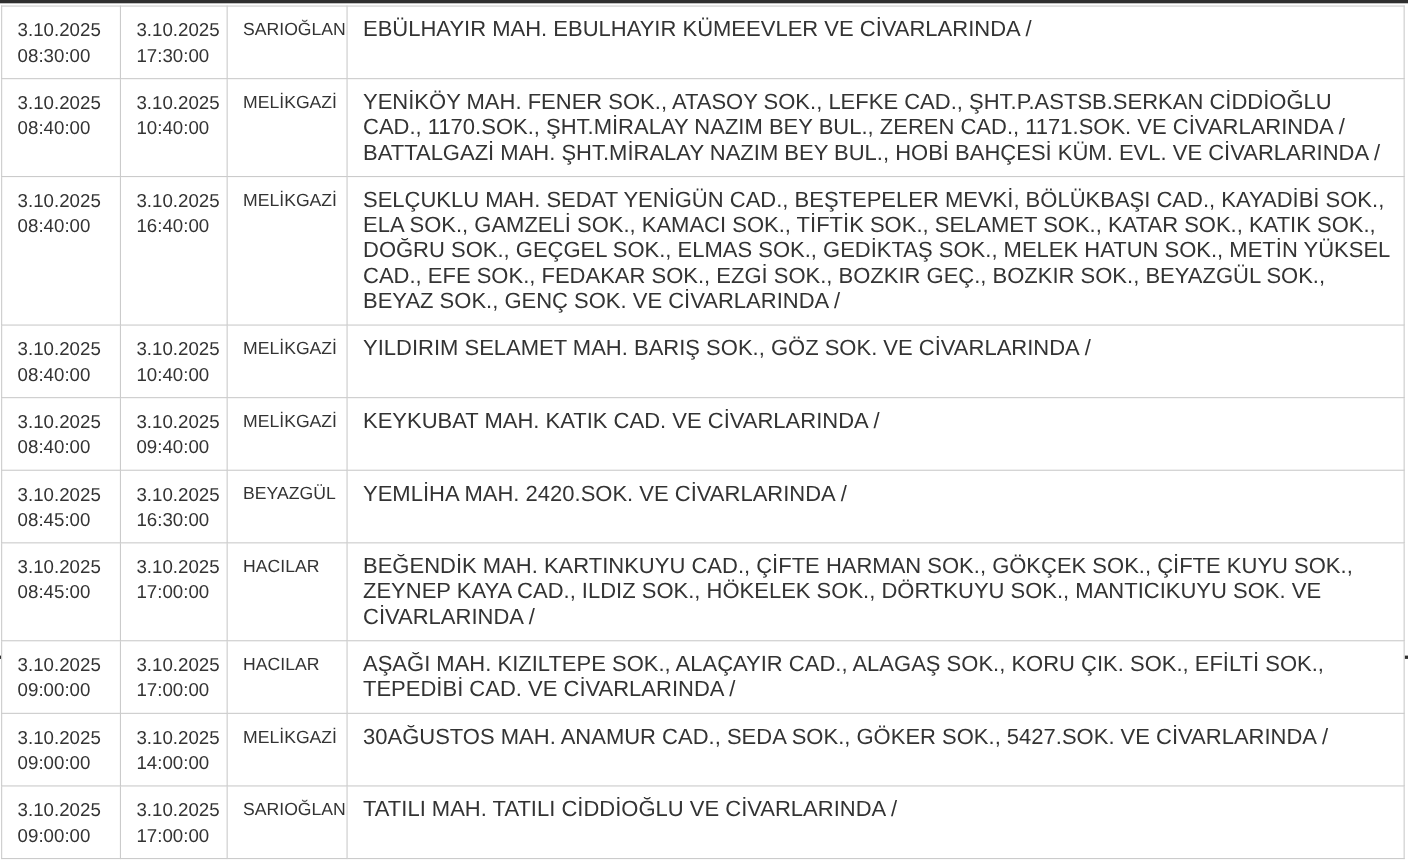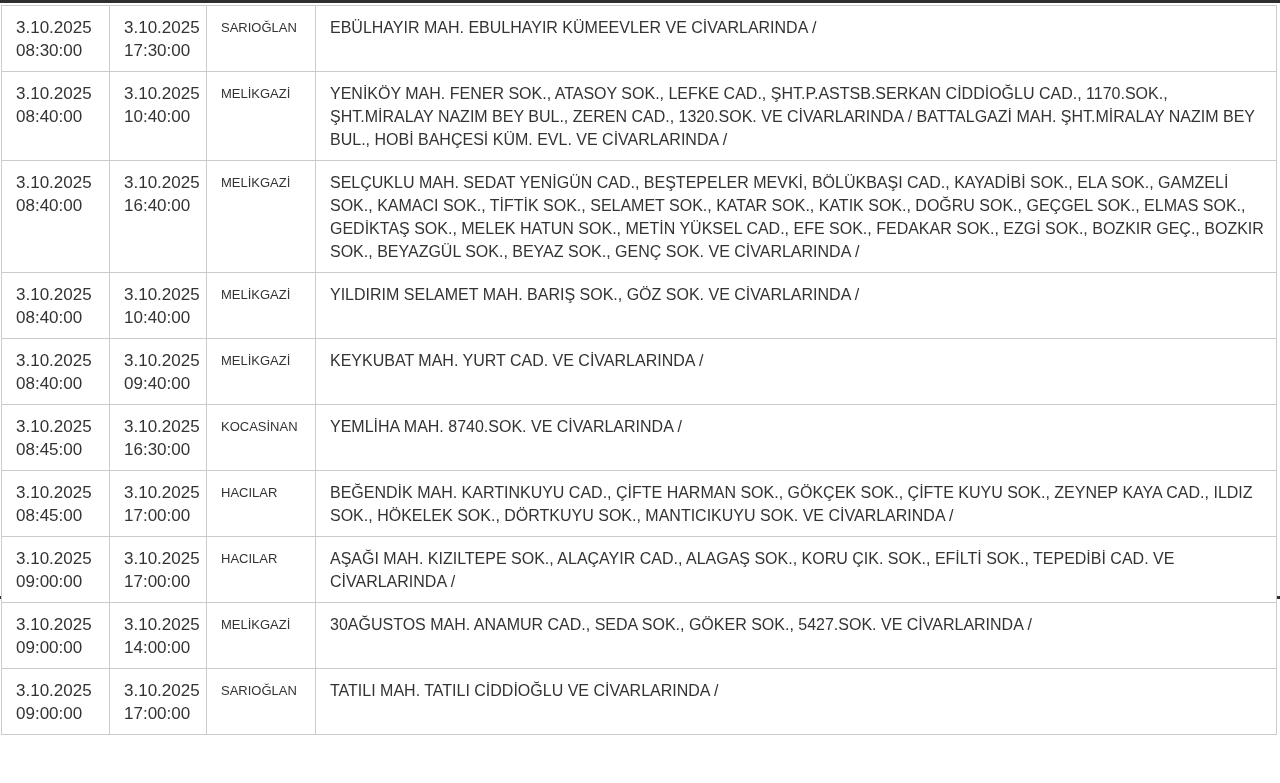--- a/index.html
+++ b/index.html
@@ -26,22 +26,22 @@
     background: #ffffff;
   }
   table.outage td {
     border: 1px solid #cbcbcb;
     vertical-align: top;
     padding: 10px 12px 9px 14px;
     color: #333333;
     line-height: 23px;
   }
   td.c-date { font-size: 17px; }
-  td.c-district { font-size: 13px; padding-left: 10px; }
-  td.c-desc { font-size: 16px; padding-left: 11px; padding-right: 20px; }
+  td.c-district { font-size: 16px; padding-left: 10px; }
+  td.c-desc { font-size: 20px; padding-left: 11px; padding-right: 20px; }
   .dt-line { white-space: nowrap; }
 </style>
 </head>
 <body>
 
 <div class="page">
   <div class="table-wrap">
     <table class="outage">
       <colgroup>
         <col style="width:108px">
@@ -66,21 +66,21 @@
   <tr>
     <td class="c-date">
       <div class="dt-line">3.10.2025</div>
       <div class="dt-line">08:40:00</div>
     </td>
     <td class="c-date">
       <div class="dt-line">3.10.2025</div>
       <div class="dt-line">10:40:00</div>
     </td>
     <td class="c-district">MELİKGAZİ</td>
-    <td class="c-desc">YENİKÖY MAH. FENER SOK., ATASOY SOK., LEFKE CAD., ŞHT.P.ASTSB.SERKAN CİDDİOĞLU CAD., 1170.SOK., ŞHT.MİRALAY NAZIM BEY BUL., ZEREN CAD., 1320.SOK. VE CİVARLARINDA / BATTALGAZİ MAH. ŞHT.MİRALAY NAZIM BEY BUL., HOBİ BAHÇESİ KÜM. EVL. VE CİVARLARINDA /</td>
+    <td class="c-desc">YENİKÖY MAH. FENER SOK., ATASOY SOK., LEFKE CAD., ŞHT.P.ASTSB.SERKAN CİDDİOĞLU CAD., 1170.SOK., ŞHT.MİRALAY NAZIM BEY BUL., ZEREN CAD., 1171.SOK. VE CİVARLARINDA / BATTALGAZİ MAH. ŞHT.MİRALAY NAZIM BEY BUL., HOBİ BAHÇESİ KÜM. EVL. VE CİVARLARINDA /</td>
   </tr>
 
   <tr>
     <td class="c-date">
       <div class="dt-line">3.10.2025</div>
       <div class="dt-line">08:40:00</div>
     </td>
     <td class="c-date">
       <div class="dt-line">3.10.2025</div>
       <div class="dt-line">16:40:00</div>
@@ -105,34 +105,34 @@
   <tr>
     <td class="c-date">
       <div class="dt-line">3.10.2025</div>
       <div class="dt-line">08:40:00</div>
     </td>
     <td class="c-date">
       <div class="dt-line">3.10.2025</div>
       <div class="dt-line">09:40:00</div>
     </td>
     <td class="c-district">MELİKGAZİ</td>
-    <td class="c-desc">KEYKUBAT MAH. YURT CAD. VE CİVARLARINDA /</td>
+    <td class="c-desc">KEYKUBAT MAH. KATIK CAD. VE CİVARLARINDA /</td>
   </tr>
 
   <tr>
     <td class="c-date">
       <div class="dt-line">3.10.2025</div>
       <div class="dt-line">08:45:00</div>
     </td>
     <td class="c-date">
       <div class="dt-line">3.10.2025</div>
       <div class="dt-line">16:30:00</div>
     </td>
-    <td class="c-district">KOCASİNAN</td>
-    <td class="c-desc">YEMLİHA MAH. 8740.SOK. VE CİVARLARINDA /</td>
+    <td class="c-district">BEYAZGÜL</td>
+    <td class="c-desc">YEMLİHA MAH. 2420.SOK. VE CİVARLARINDA /</td>
   </tr>
 
   <tr>
     <td class="c-date">
       <div class="dt-line">3.10.2025</div>
       <div class="dt-line">08:45:00</div>
     </td>
     <td class="c-date">
       <div class="dt-line">3.10.2025</div>
       <div class="dt-line">17:00:00</div>

